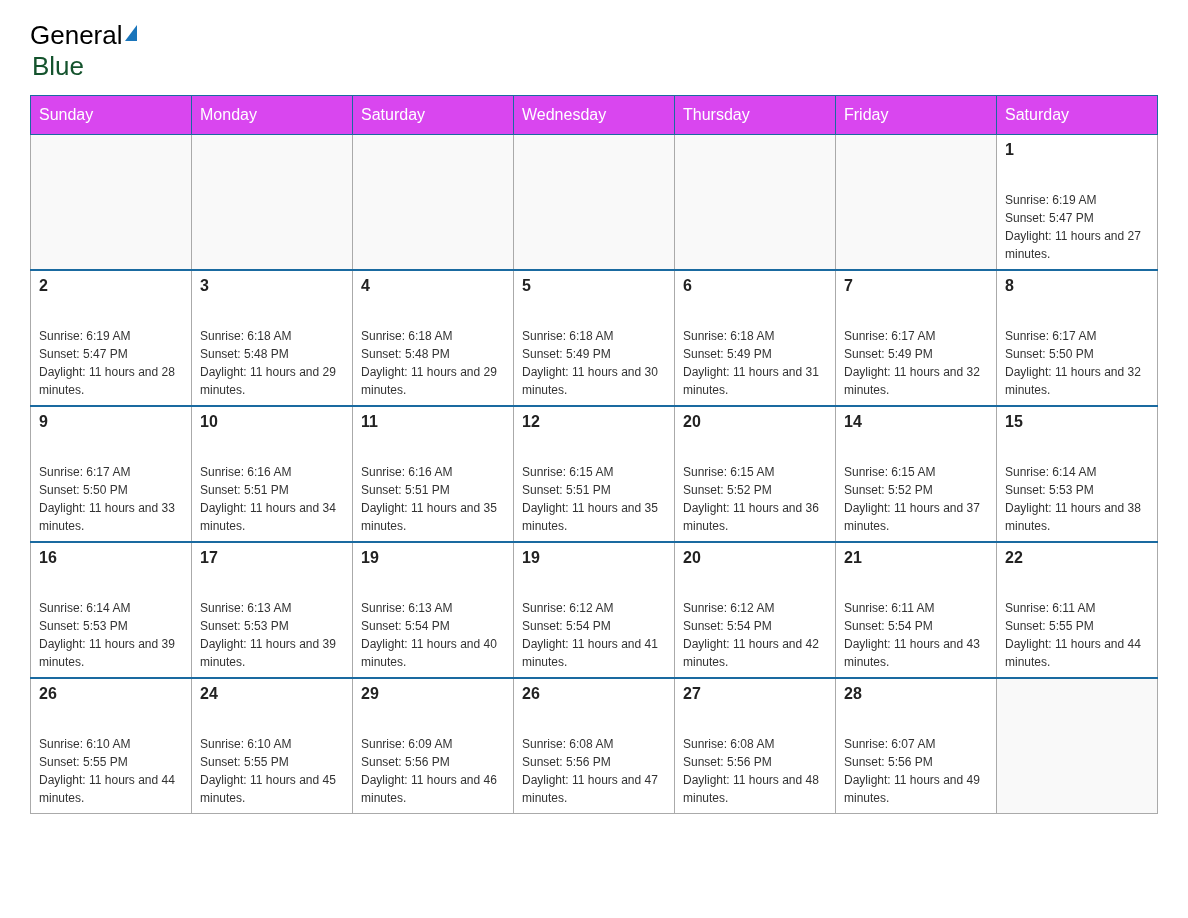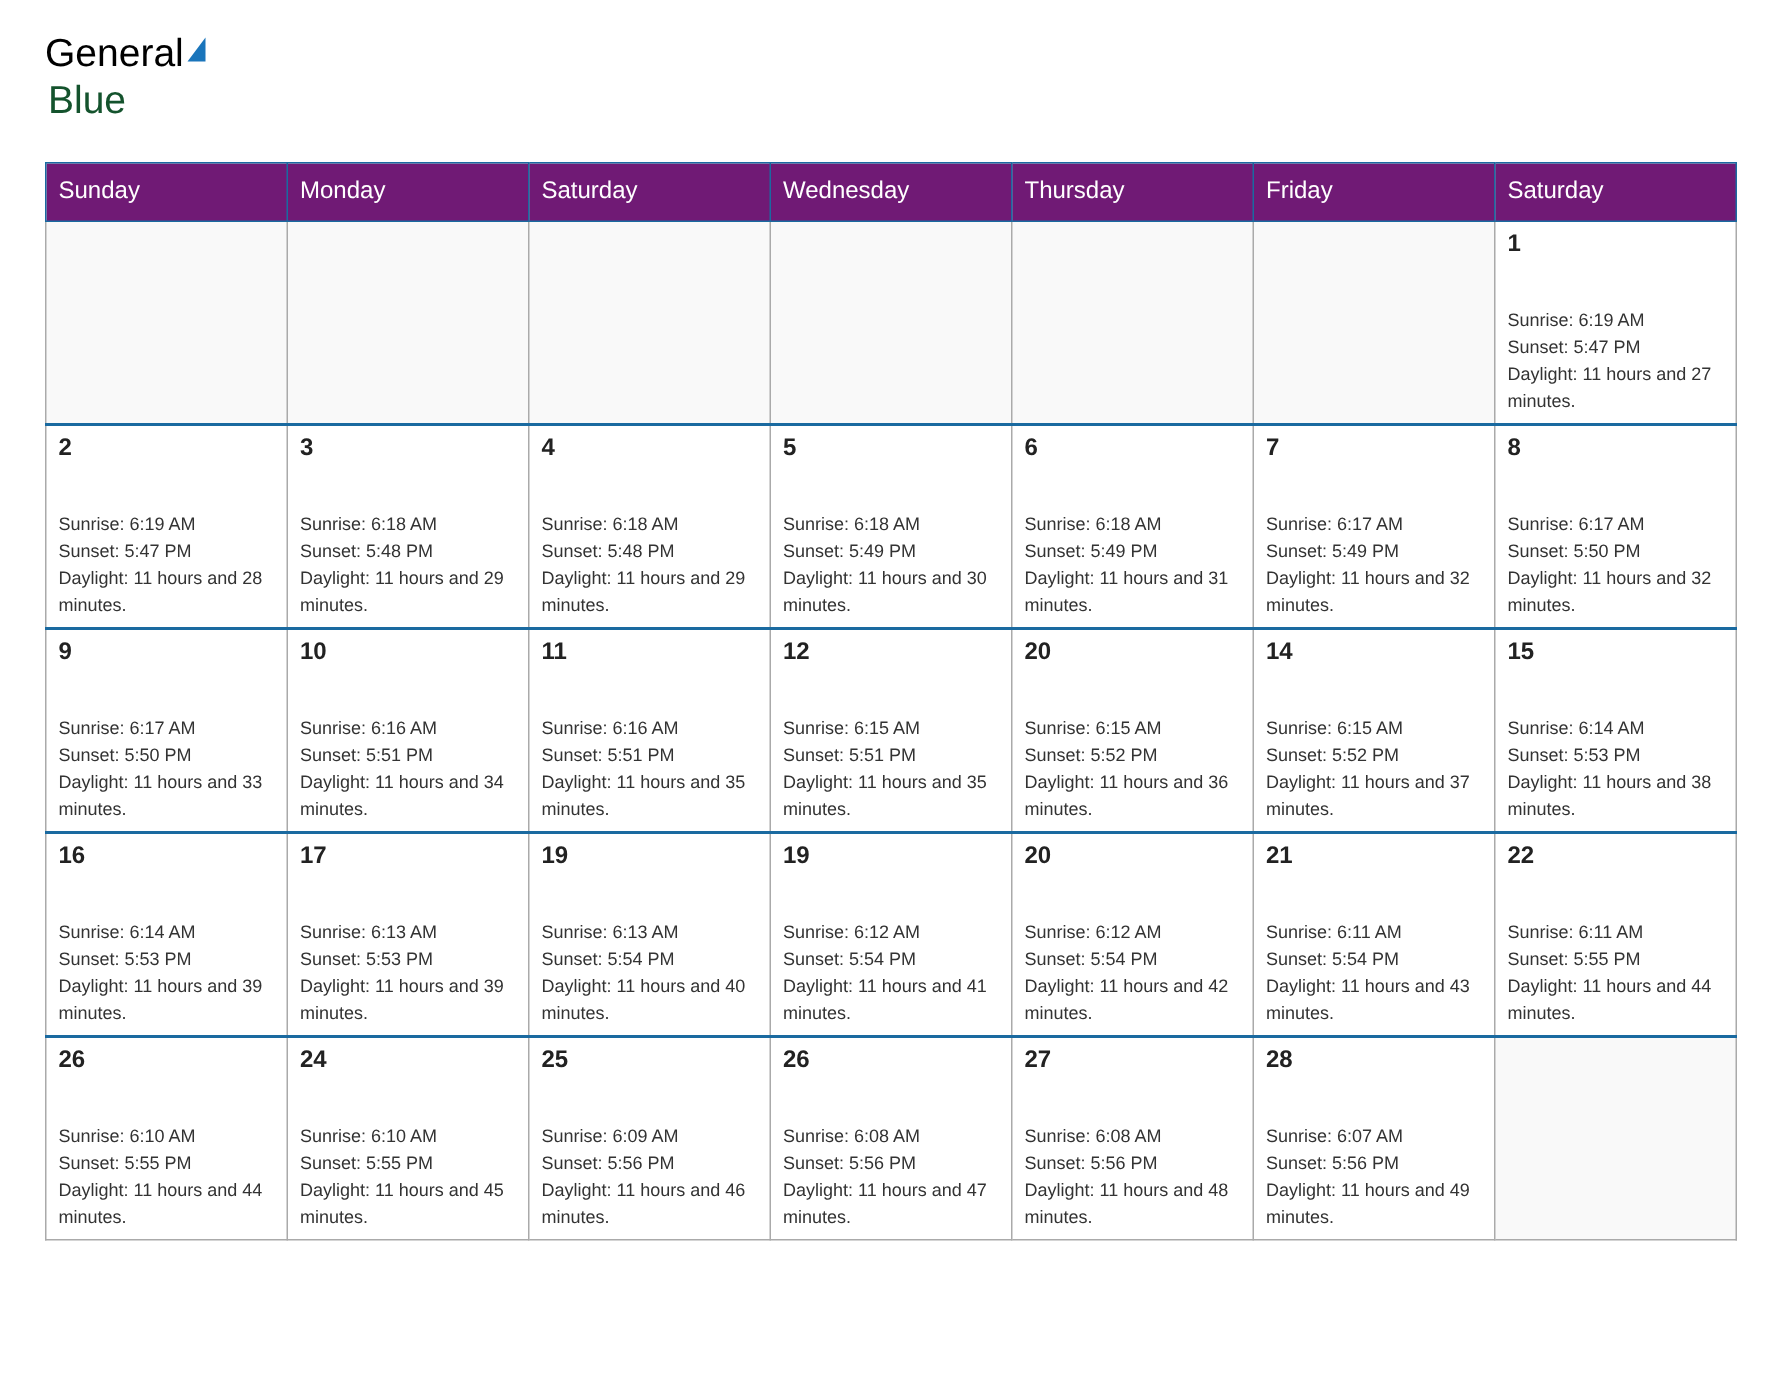--- a/index.html
+++ b/index.html
@@ -7,21 +7,21 @@
       font-family: Arial, sans-serif;
       background: #fff;
       width: 1188px;
       min-height: 918px;
       padding: 20px 30px;
     }
     .header {
       display: flex;
       justify-content: space-between;
       align-items: flex-start;
-      margin-bottom: 26px;
+      margin-bottom: 13px;
     }
     .title-section {
       text-align: right;
     }
     .month-title {
       font-size: 52px;
       font-weight: normal;
       color: #222;
       line-height: 1.1;
     }
@@ -29,21 +29,21 @@
       font-size: 22px;
       color: #444;
       margin-top: 4px;
     }
     .calendar-table {
       width: 100%;
       border-collapse: collapse;
       margin-top: 10px;
     }
     .calendar-table th {
-      background-color: #701a75;
+      background-color: #d946ef;
       color: #fff;
       font-size: 16px;
       font-weight: normal;
       padding: 10px 8px;
       text-align: left;
       border: 1px solid #1a6aa0;
     }
     .calendar-table td {
       border: 1px solid #aaa;
       vertical-align: top;
@@ -230,21 +230,21 @@
       <tr class="row-divider">
         <td>
           <span class="day-number">26</span>
           <div class="day-info">Sunrise: 6:10 AM<br>Sunset: 5:55 PM<br>Daylight: 11 hours and 44 minutes.</div>
         </td>
         <td>
           <span class="day-number">24</span>
           <div class="day-info">Sunrise: 6:10 AM<br>Sunset: 5:55 PM<br>Daylight: 11 hours and 45 minutes.</div>
         </td>
         <td>
-          <span class="day-number">25</span>
+          <span class="day-number">29</span>
           <div class="day-info">Sunrise: 6:09 AM<br>Sunset: 5:56 PM<br>Daylight: 11 hours and 46 minutes.</div>
         </td>
         <td>
           <span class="day-number">26</span>
           <div class="day-info">Sunrise: 6:08 AM<br>Sunset: 5:56 PM<br>Daylight: 11 hours and 47 minutes.</div>
         </td>
         <td>
           <span class="day-number">27</span>
           <div class="day-info">Sunrise: 6:08 AM<br>Sunset: 5:56 PM<br>Daylight: 11 hours and 48 minutes.</div>
         </td>

